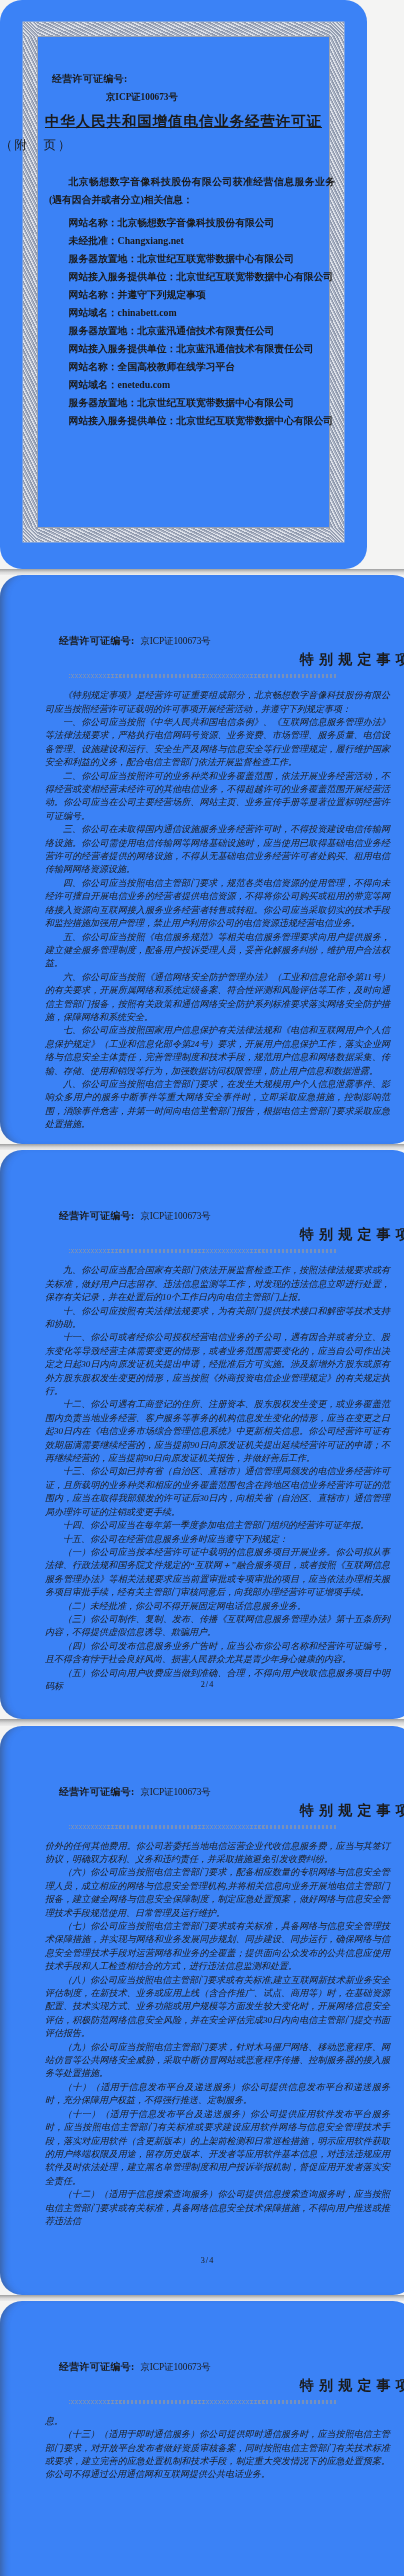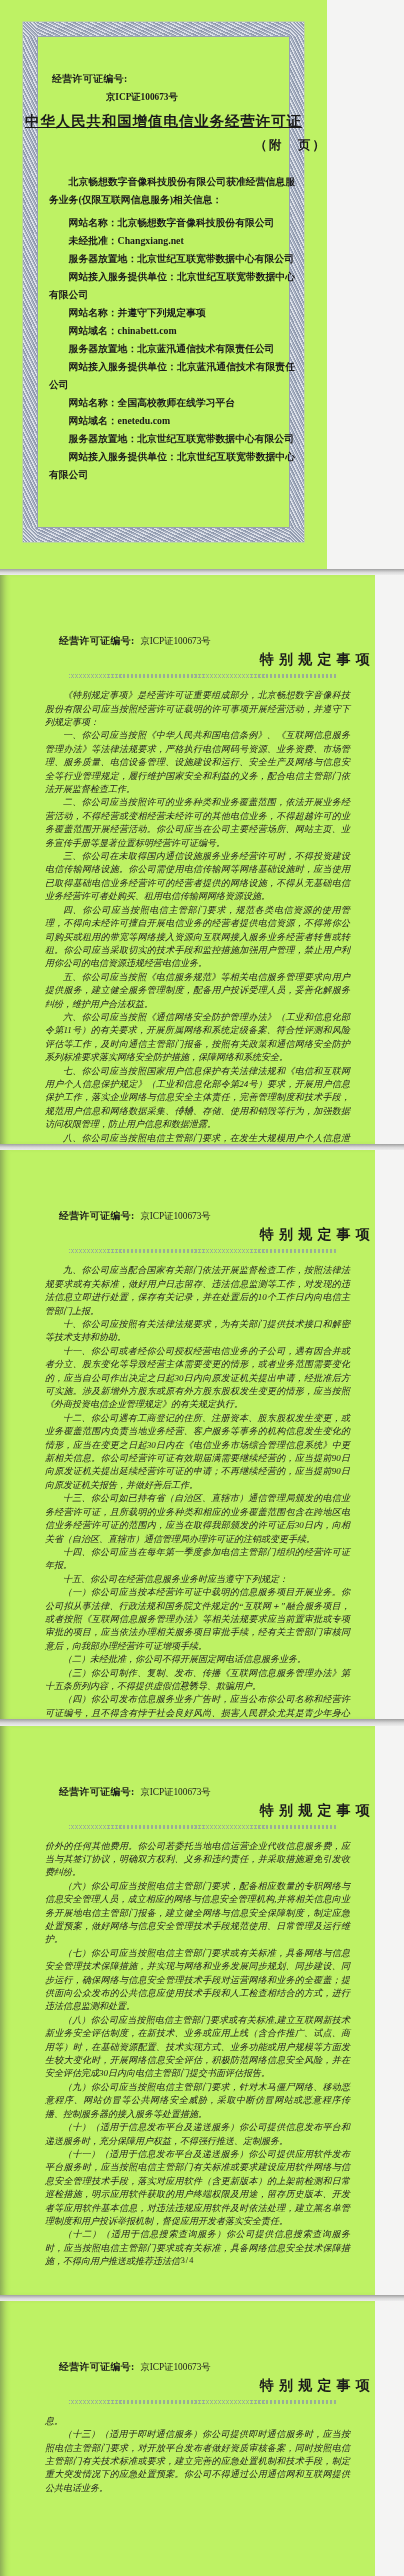--- a/index.html
+++ b/index.html
@@ -1,35 +1,35 @@
 <!DOCTYPE html>
 <html style="font-size:8.2px"><head>
 <meta charset="utf-8">
 <style>
   html,body{margin:0;padding:0;background:#e9e9e9;}
   .canvas{
     position:relative;width:405px;margin:0 auto;background:#f4f4f3;
     font-family:"Liberation Serif","DejaVu Serif",serif;color:#1b1b1b;
   }
-  .page{position:relative;width:327px;background:#bef264;overflow:hidden;}
+  .page{position:relative;width:367px;background:#3b82f6;overflow:hidden;border-radius:22px;}
   .page.rules{box-shadow:inset 8.2px 0 7.2px -5.2px rgba(60,60,65,.45);padding-left:48px;}
   .sep{height:6.2px;width:405px;background:linear-gradient(#9f9f9f,#d9d9d9 55%,#ededed);}
 
   
   .cert{height:569px;}
   .cert-frame{
     position:absolute;left:23px;right:23px;top:21.6px;bottom:27px;
     border:14px solid #a3abbc;
     border-image:repeating-linear-gradient(45deg,#8f99ad 0 1.5px,#dde1e9 1.5px 3.1px,#aab2c3 3.1px 4.6px) 27;
     box-shadow:inset 0 0 0 1px #97a0b2, 0 0 0 0.5px #b9bfcc;
   }
   .cert-label{position:absolute;left:52px;top:73px;font-size:9.8px;font-weight:bold;letter-spacing:0.5px;}
   .cert-number{position:absolute;left:106px;top:91px;font-size:9.3px;font-weight:bold;}
   .cert-title{position:absolute;left:0;right:0;top:112px;text-align:center;font-size:14.4px;font-weight:bold;letter-spacing:1px;text-decoration:underline;}
-  .cert-sub{position:absolute;left:0;right:0;top:137px;text-align:right;font-size:12.4px;font-weight:bold;letter-spacing:2.1px;}
+  .cert-sub{position:absolute;left:0;right:0;top:137px;text-align:left;font-size:12.4px;font-weight:normal;letter-spacing:2.1px;}
   .cert-body{position:absolute;left:49px;right:32px;top:173px;font-size:9.8px;font-weight:bold;line-height:18px;text-align:justify;}
   .cert-body p{margin:0;text-indent:2em;}
   .cert-body p.intro{margin-bottom:5.2px;}
 
   
   .rules{height:569px;}
   .rules.last{height:571px;}
   .rules-header{position:absolute;left:59px;top:60px;font-size:9.8px;}
   .rules-header .lbl{font-weight:bold;letter-spacing:0.5px;}
   .rules-header .num{font-size:9.3px;margin-left:3.1px;}
@@ -50,21 +50,21 @@
 
 <div class="canvas">
 
   <section class="page cert">
     <div class="cert-frame"></div>
     <div class="cert-label">经营许可证编号:</div>
     <div class="cert-number">京ICP证100673号</div>
     <div class="cert-title">中华人民共和国增值电信业务经营许可证</div>
     <div class="cert-sub">（附　页）</div>
     <div class="cert-body">
-      <p class="intro">北京畅想数字音像科技股份有限公司获准经营信息服务业务(仅限互联网信息服务)相关信息：</p>
+      <p class="intro">北京畅想数字音像科技股份有限公司获准经营信息服务业务(遇有因合并或者分立)相关信息：</p>
       <div>
           <p>网站名称：北京畅想数字音像科技股份有限公司</p>
           <p>未经批准：Changxiang.net</p>
           <p>服务器放置地：北京世纪互联宽带数据中心有限公司</p>
           <p>网站接入服务提供单位：北京世纪互联宽带数据中心有限公司</p>
           <p>网站名称：并遵守下列规定事项</p>
           <p>网站域名：chinabett.com</p>
           <p>服务器放置地：北京蓝汛通信技术有限责任公司</p>
           <p>网站接入服务提供单位：北京蓝汛通信技术有限责任公司</p>
           <p>网站名称：全国高校教师在线学习平台</p>

